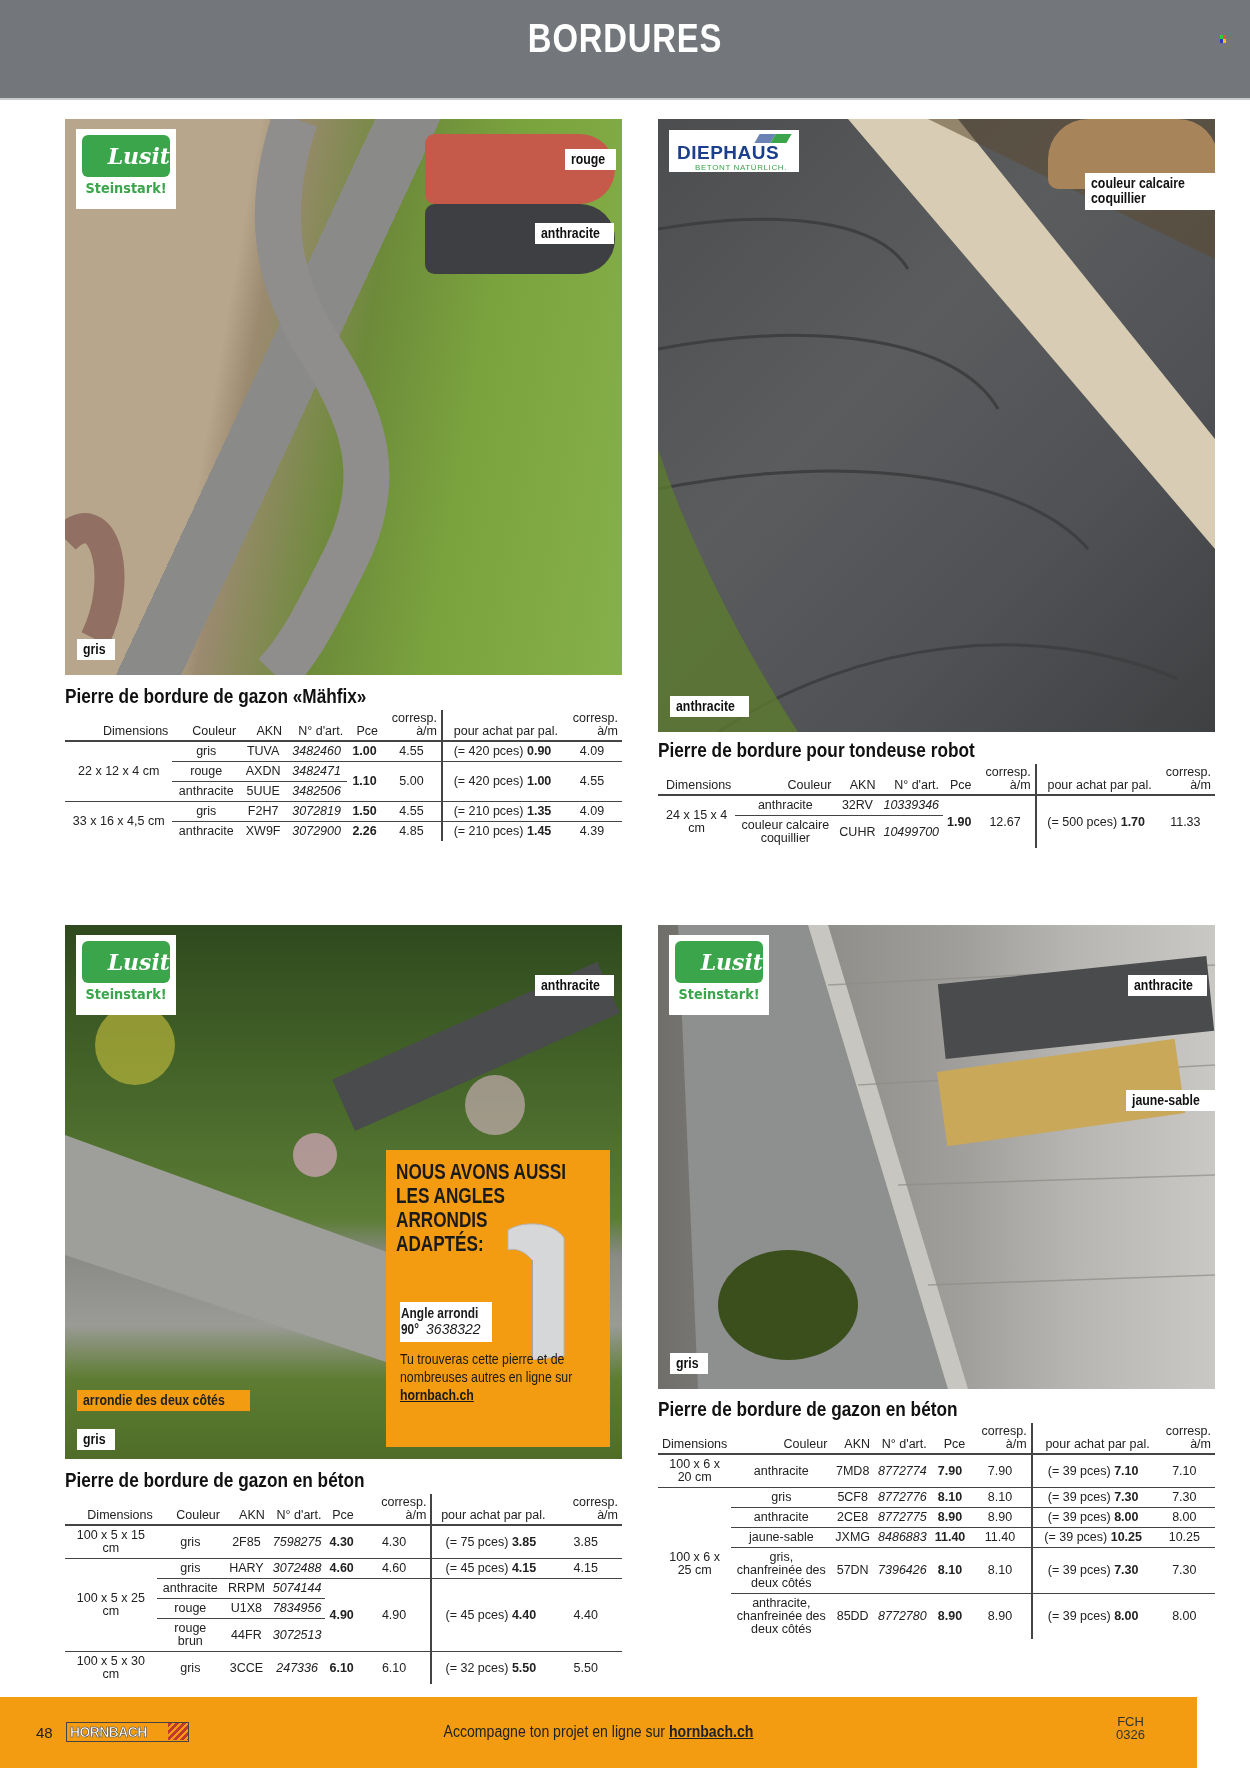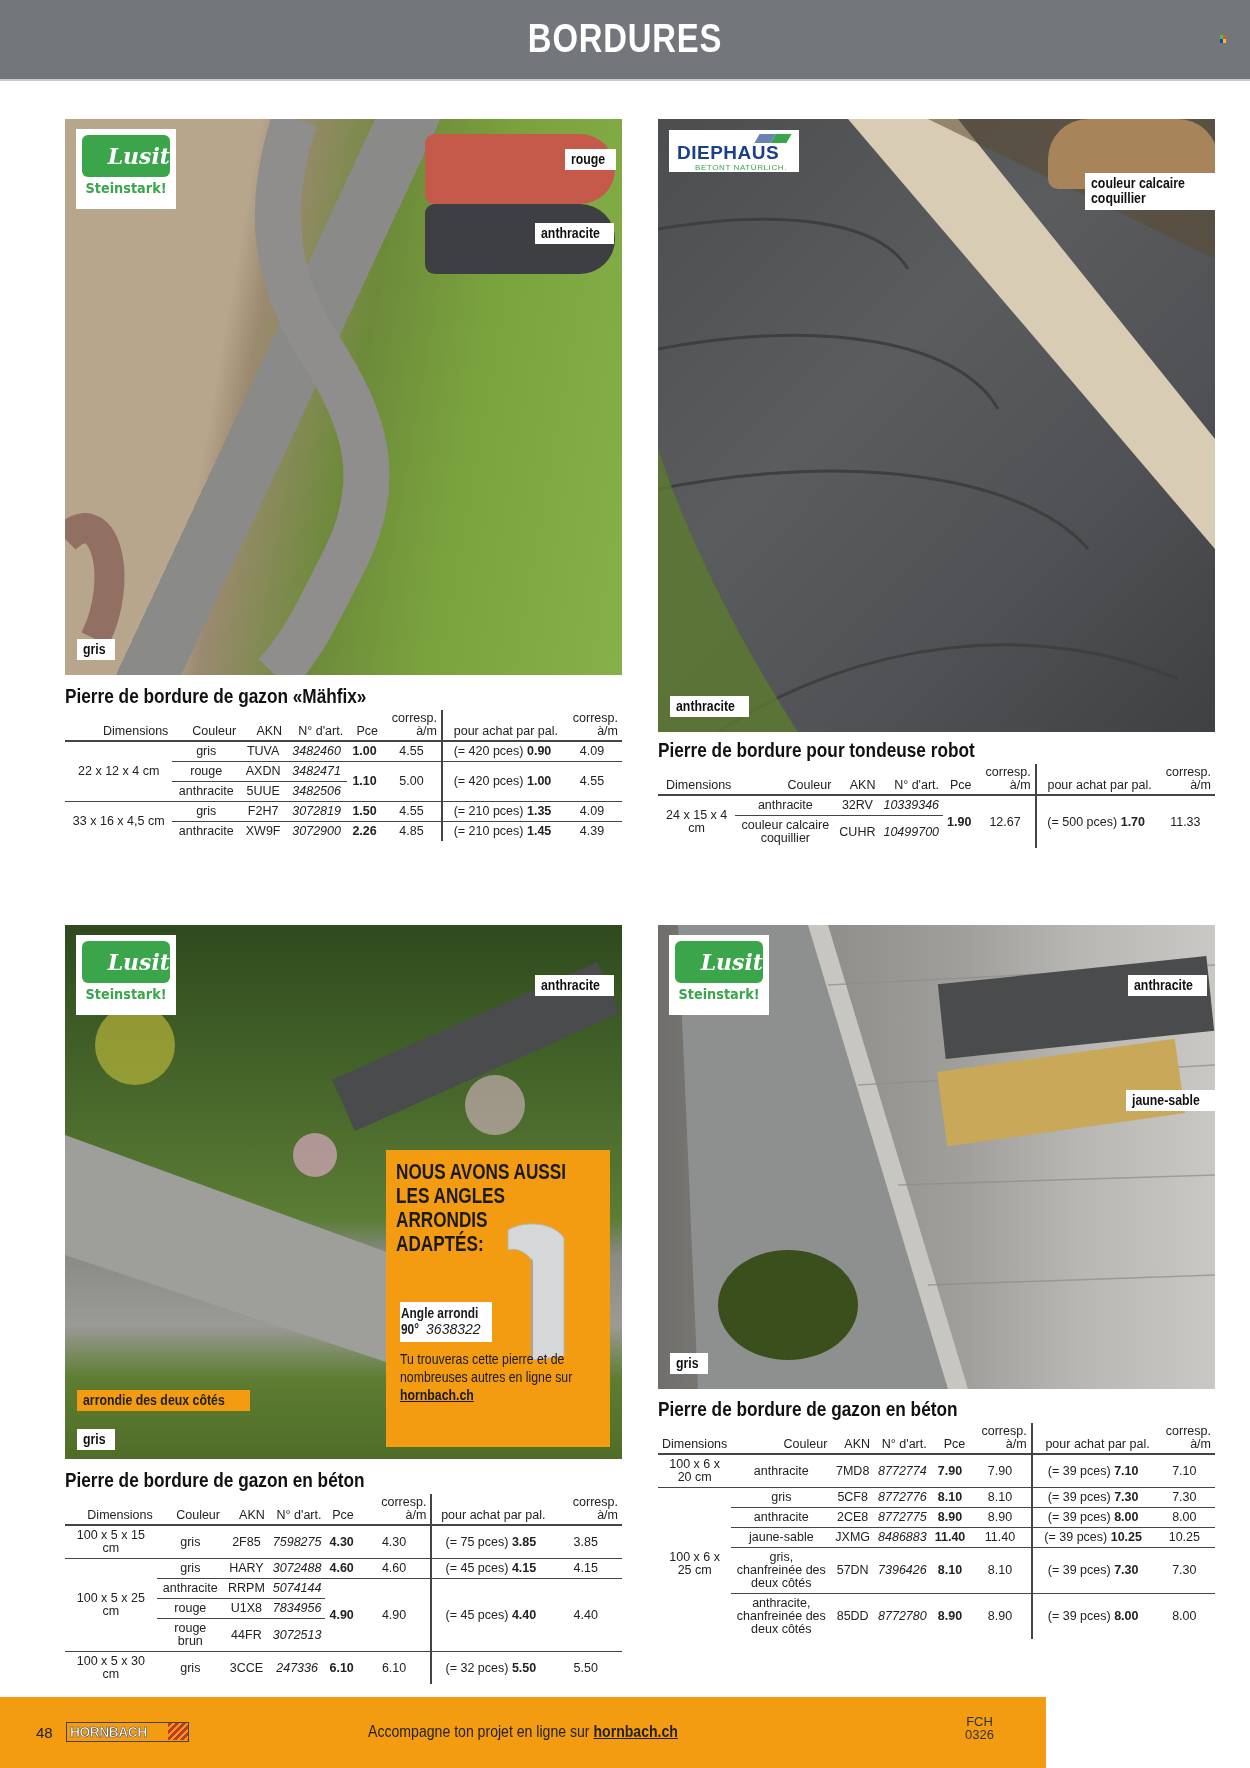--- a/index.html
+++ b/index.html
@@ -1,19 +1,19 @@
 <!DOCTYPE html>
 <html><head>
 <meta charset="utf-8">
 <style>
   * { box-sizing: border-box; margin: 0; padding: 0; }
   html, body { width: 1250px; height: 1768px; background: #ffffff; overflow: hidden; }
   body { position: relative; font-family: "Liberation Sans", "DejaVu Sans", sans-serif; color: #1a1a1a; }
 
-  .header { position: absolute; left: 0; top: 0; width: 1250px; height: 81px; background: #73777b; border-bottom: 2px solid #c9cacb; }
+  .header { position: absolute; left: 0; top: 0; width: 1250px; height: 100px; background: #73777b; border-bottom: 2px solid #c9cacb; }
   .header-title { position: absolute; left: 0; right: 0; top: 16px; text-align: center; color: #fff; font-weight: bold; font-size: 40px; letter-spacing: 1px; transform: scaleX(0.82); font-family: "Liberation Sans", sans-serif; }
   .color-mark { position: absolute; right: 24px; top: 35px; width: 6px; height: 8px; }
   .color-mark span { position: absolute; width: 3px; height: 4px; }
 
   .photo { position: absolute; overflow: hidden; }
   .tag { position: absolute; background: #fff; color: #111; font-weight: bold; font-size: 14px; padding: 3px 6px; line-height: 1.1; transform-origin: left top; }
   .tag.orange { background: #f39c12; color: #222; }
   .tag-txt { display: inline-block; transform: scaleX(0.88); transform-origin: left center; white-space: nowrap; }
 
   .brand-lusit { position: absolute; width: 100px; height: 80px; background: #fff; padding: 6px; }
@@ -38,21 +38,21 @@
   table.spec b { font-weight: bold; }
 
   .promo { position: absolute; left: 341px; top: 1022px; width: 199px; height: 262px; background: #f39c12; padding: 10px 10px; }
   .promo-head { font-weight: bold; font-size: 22px; line-height: 24px; color: #1a1a1a; transform: scaleX(0.78); transform-origin: left top; width: 240px; }
   .promo-angle { position: absolute; left: 14px; top: 152px; width: 92px; height: 40px; background: #fff; padding: 3px 1px; font-size: 14px; line-height: 16px; }
   .promo-angle .t { font-weight: bold; display: inline-block; transform: scaleX(0.85); transform-origin: left; white-space: nowrap; }
   .promo-text { position: absolute; left: 14px; top: 200px; font-size: 15px; line-height: 18px; color: #1a1a1a; transform: scaleX(0.82); transform-origin: left top; width: 220px; }
   .promo-text u { font-weight: bold; }
   .corner-piece { position: absolute; left: 118px; top: 70px; width: 62px; height: 140px; }
 
-  .footer { position: absolute; left: 0; top: 1697px; width: 1046px; height: 71px; background: #f39c12; }
+  .footer { position: absolute; left: 0; top: 1697px; width: 1197px; height: 71px; background: #f39c12; }
   .page-num { position: absolute; left: 36px; top: 27px; font-size: 15px; color: #222; }
   .hb-logo { position: absolute; left: 66px; top: 25px; width: 123px; height: 20px; border: 1.5px solid #444; background: #f39c12; }
   .hb-logo .txt { position: absolute; left: 3px; top: 0; color: #fff; font-weight: bold; font-size: 15px; line-height: 18px; letter-spacing: -0.5px; -webkit-text-stroke: 0.6px #444; transform: scaleX(0.92); transform-origin: left; }
   .hb-logo .stripes { position: absolute; right: 0; top: 0; width: 20px; height: 17px; background: repeating-linear-gradient(135deg, #c0392b 0 3px, #f39c12 3px 5px); }
   .foot-text { position: absolute; left: 0; right: 0; top: 26px; text-align: center; font-size: 16px; color: #222; transform: scaleX(0.88); }
   .foot-text u { font-weight: bold; }
   .fch { position: absolute; right: 52px; top: 18px; font-size: 13px; line-height: 13px; color: #333; text-align: center; }
 </style>
 </head>
 <body>

